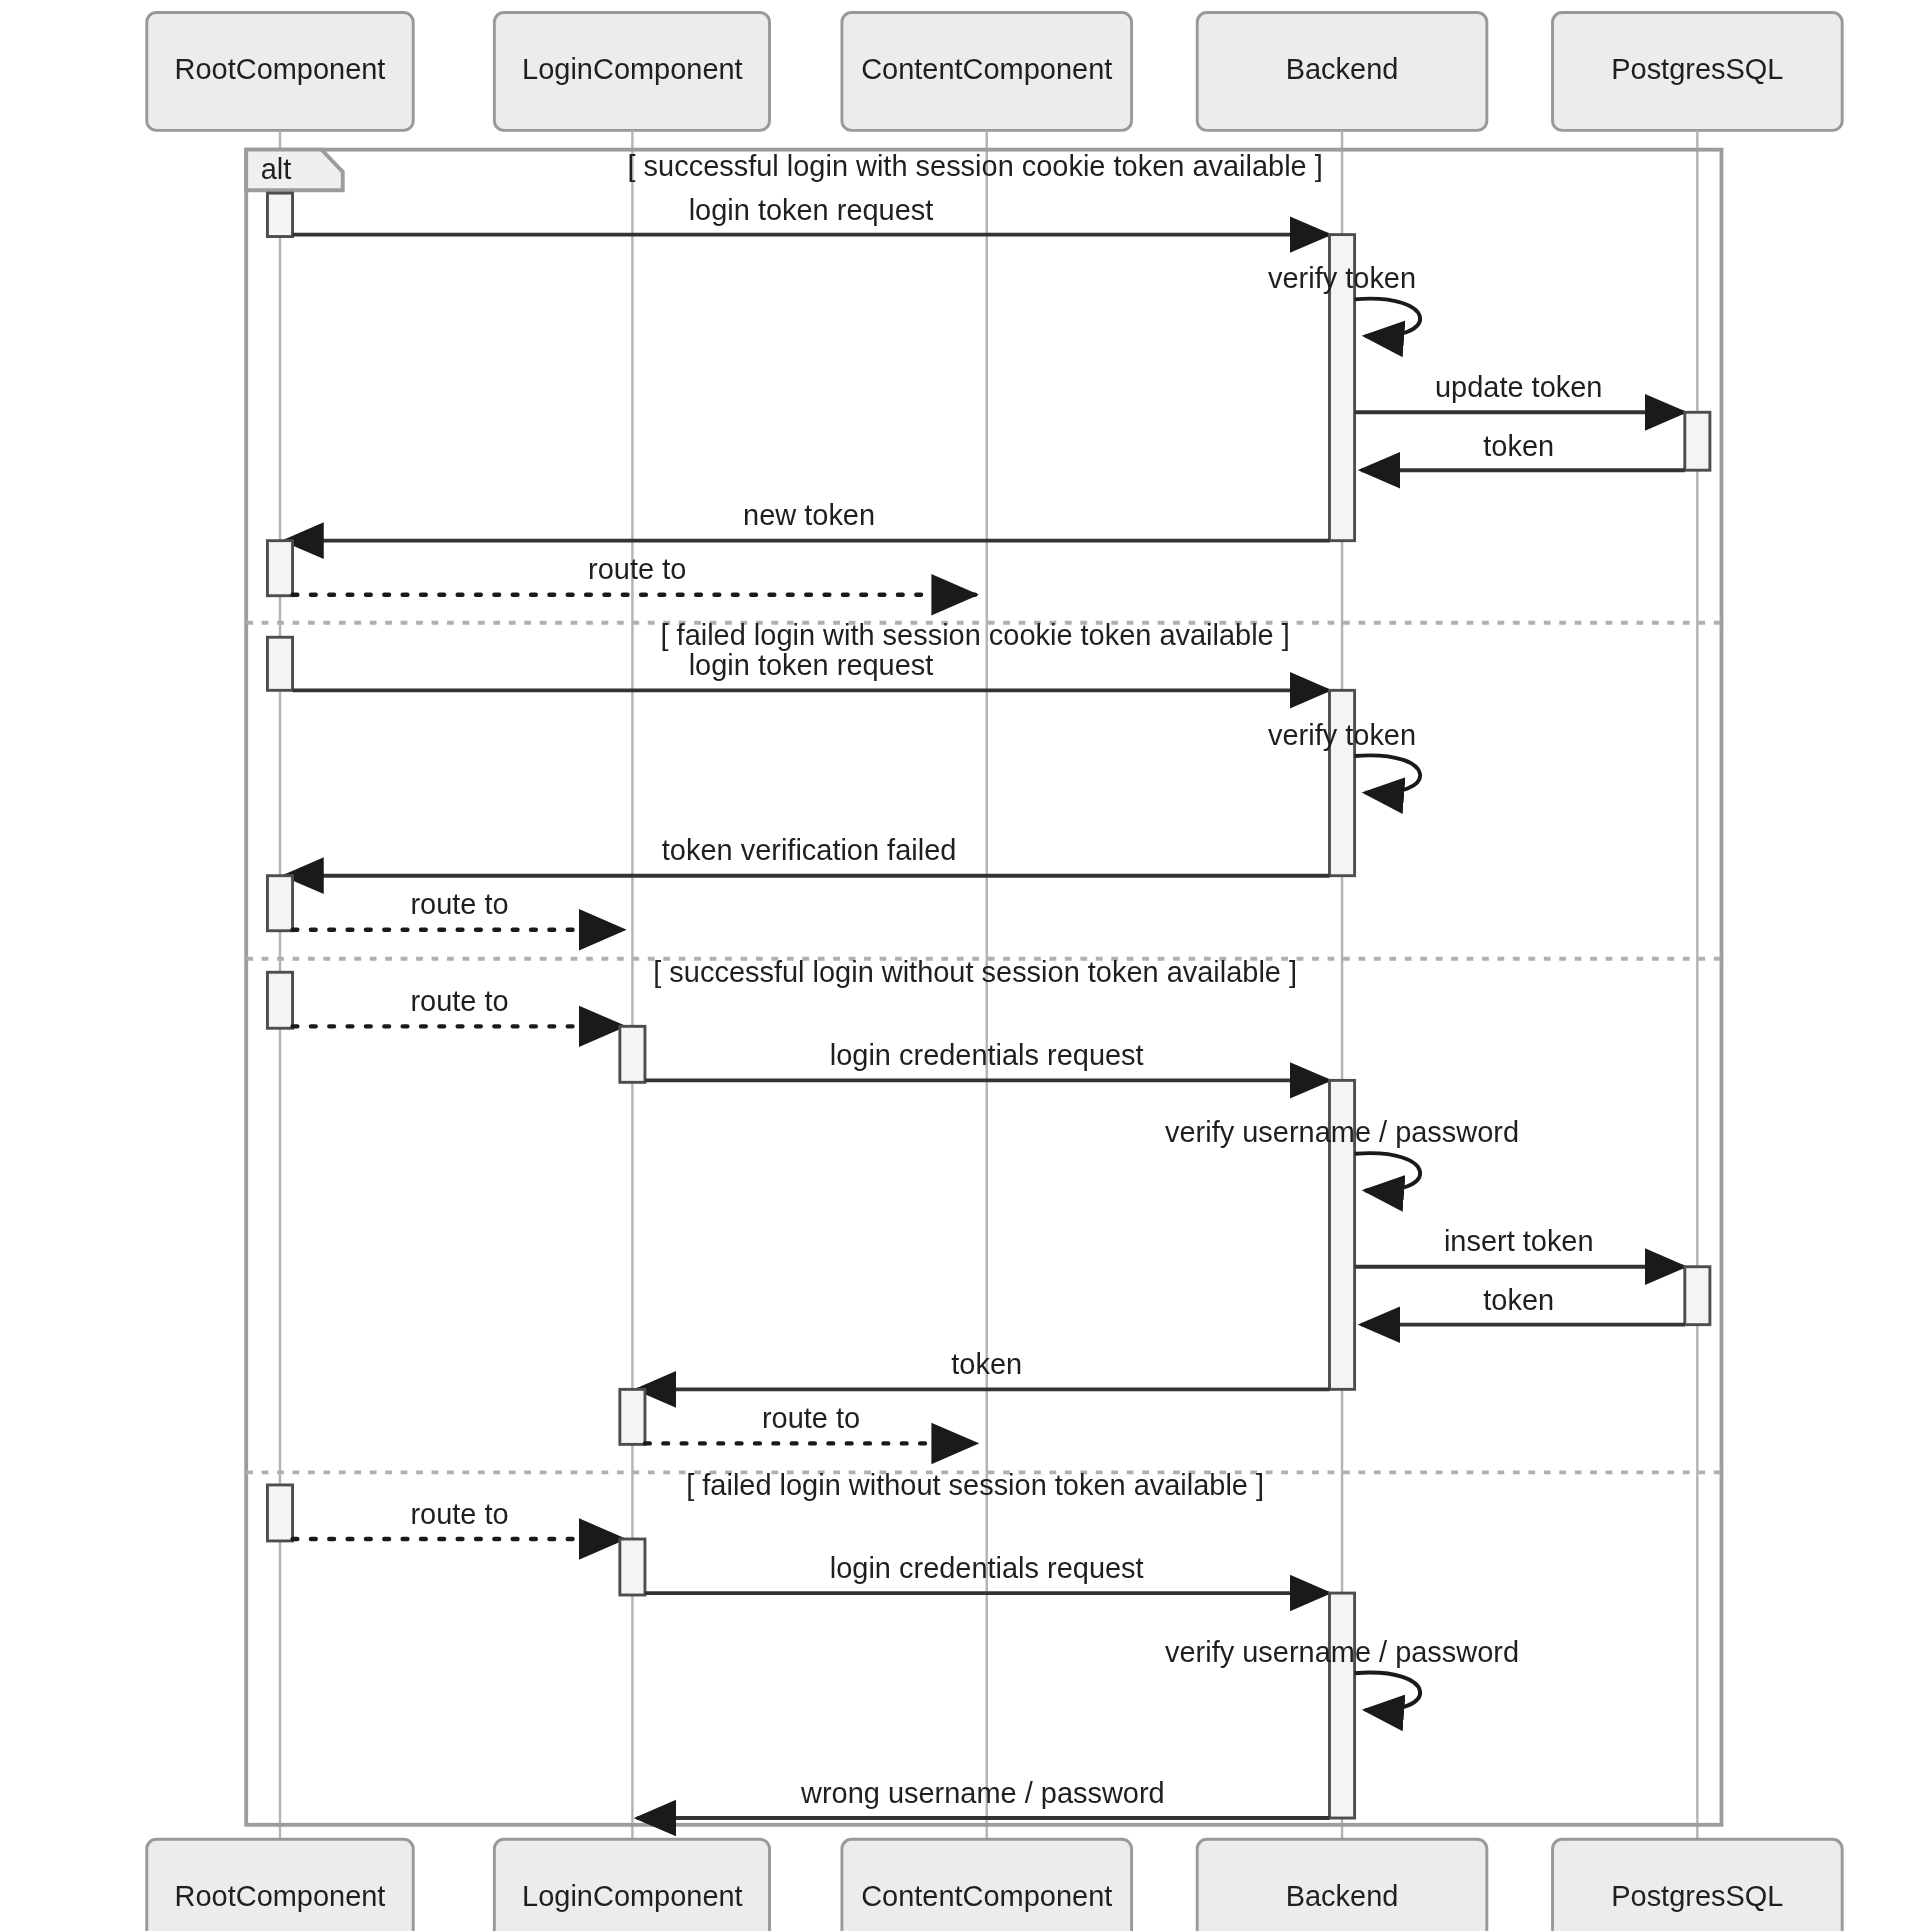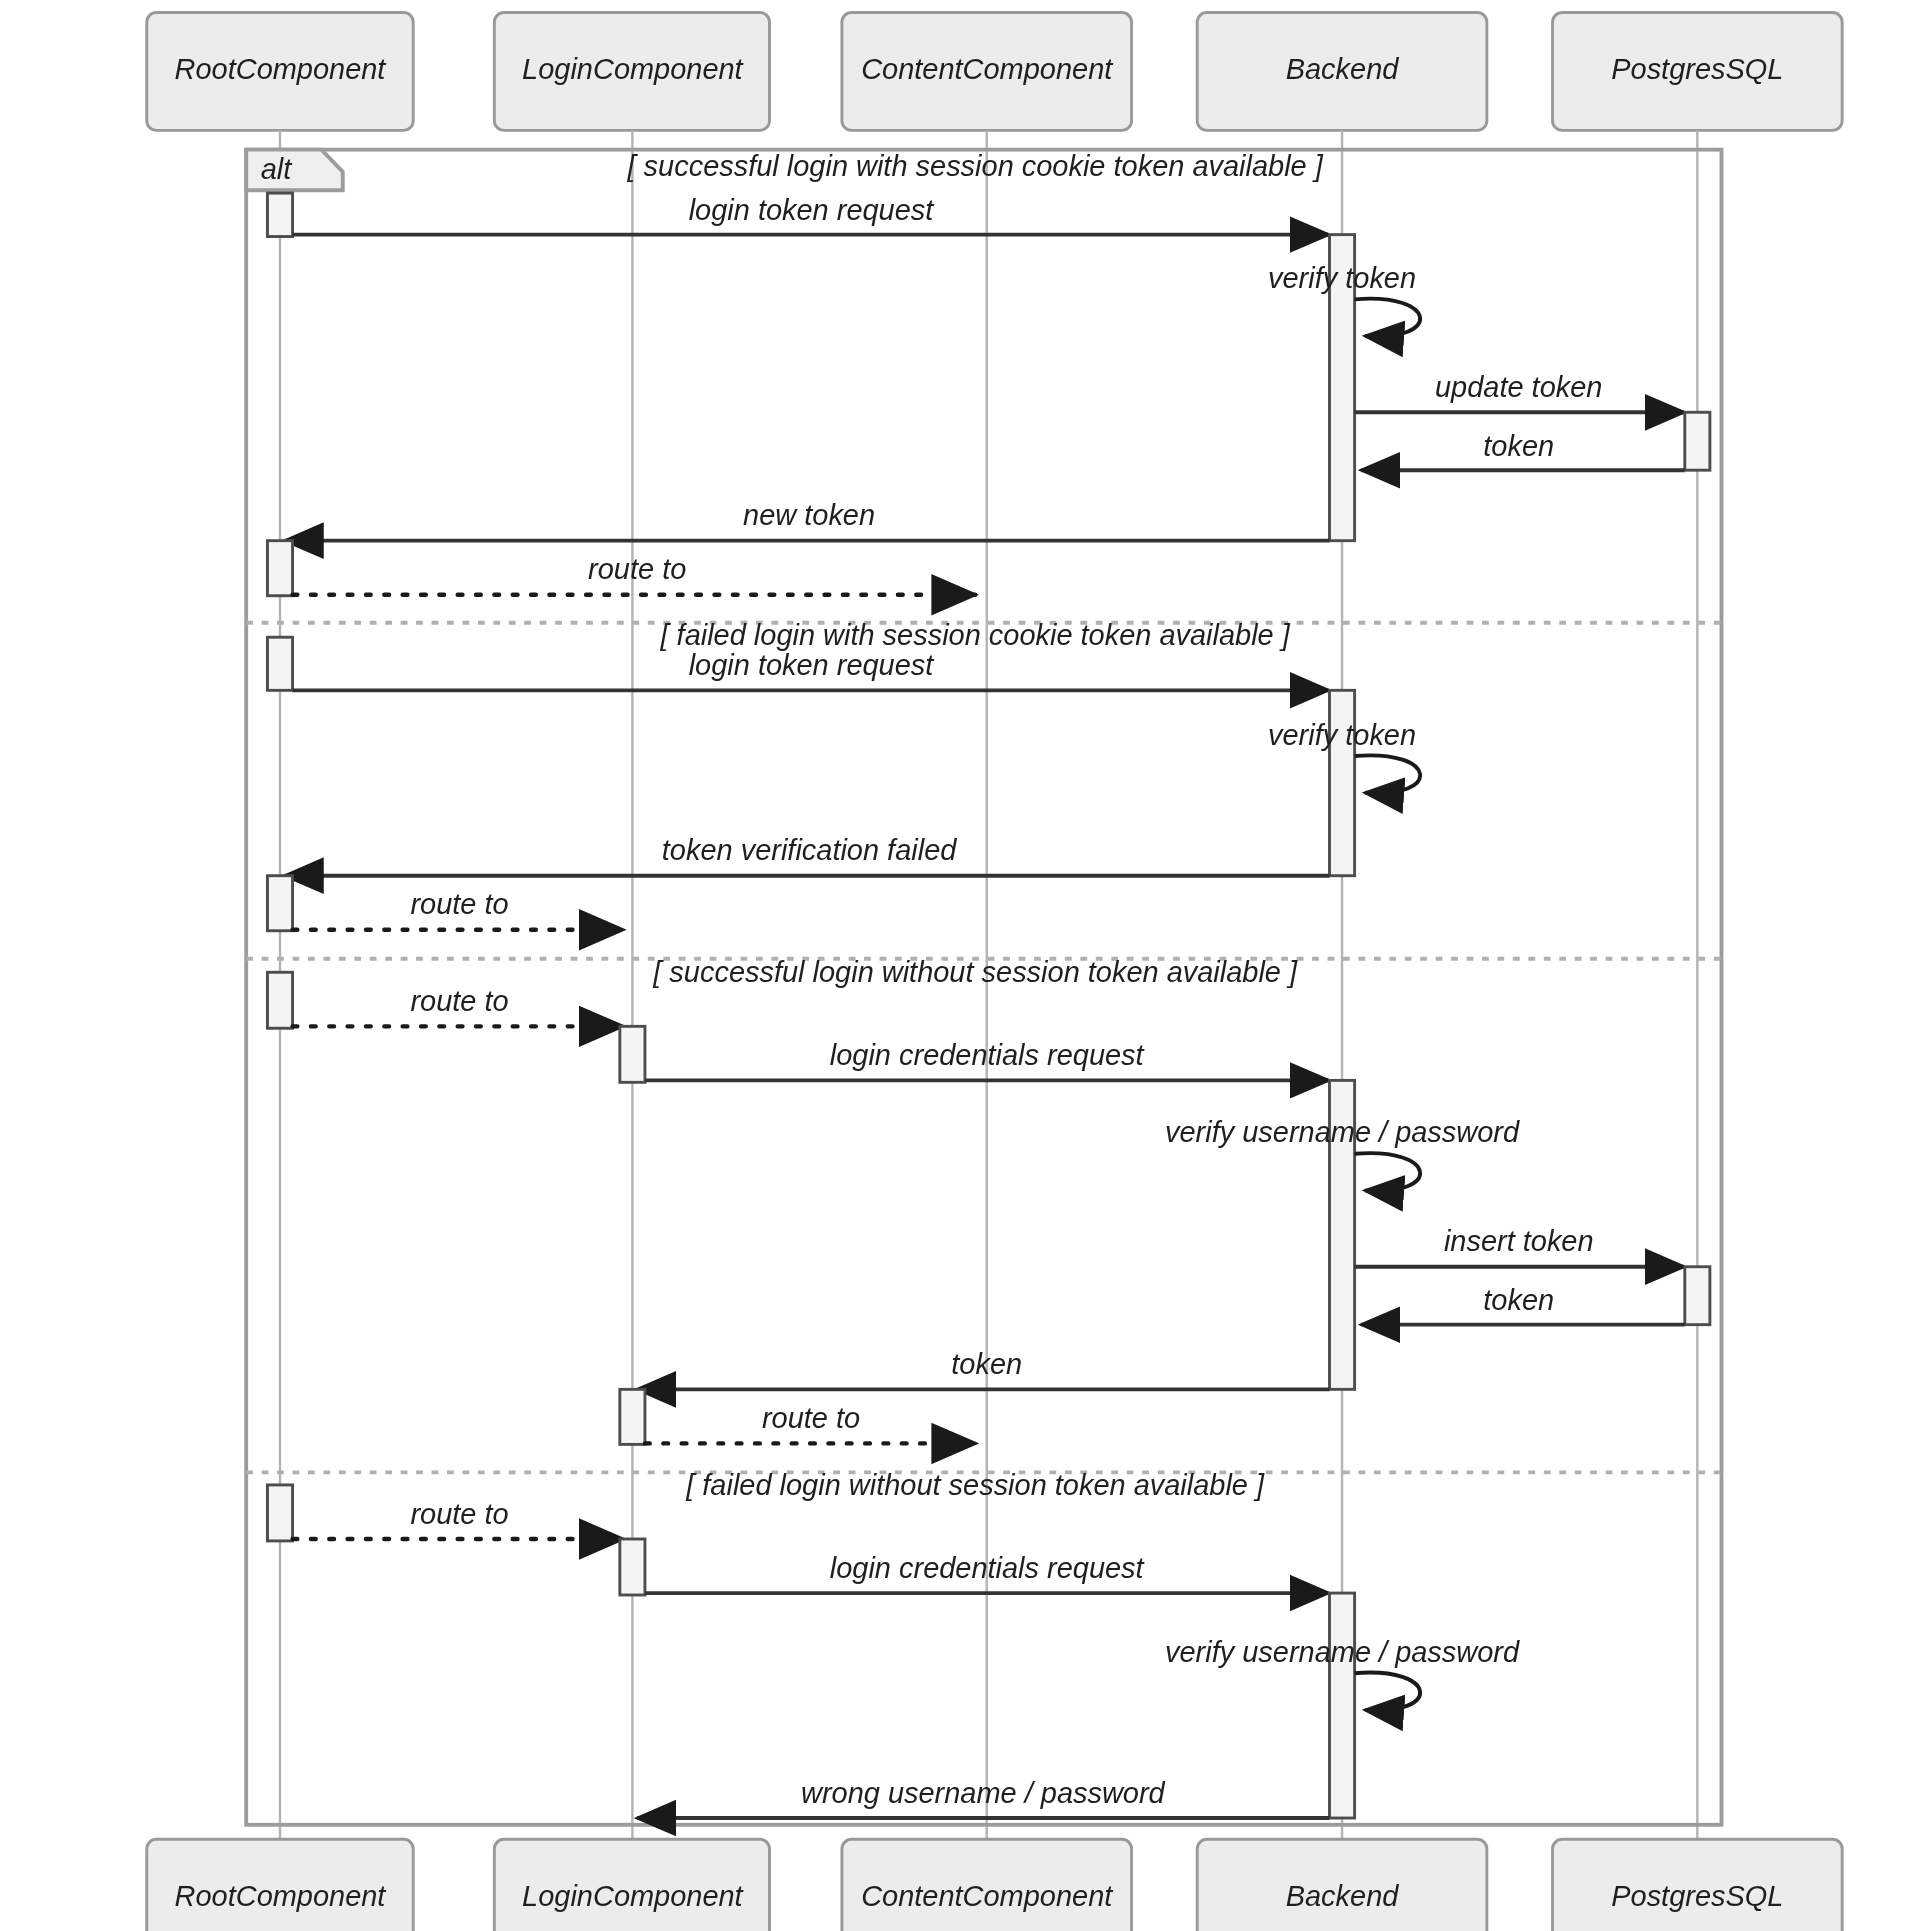--- a/index.html
+++ b/index.html
@@ -10,21 +10,20 @@
   body {
     width: 1931px;
     height: 1931px;
     font-family: "Liberation Sans", sans-serif;
     overflow: hidden;
   }
   #diagram-root {
     position: relative;
     width: 1931px;
     height: 1576px;
-    font-style: italic;
   }
   svg#seq {
     display: block;
     width: 1931px;
     height: 1931px;
   }
   .participant-box {
     fill: #ececec;
     stroke: #999999;
     stroke-width: 3;

